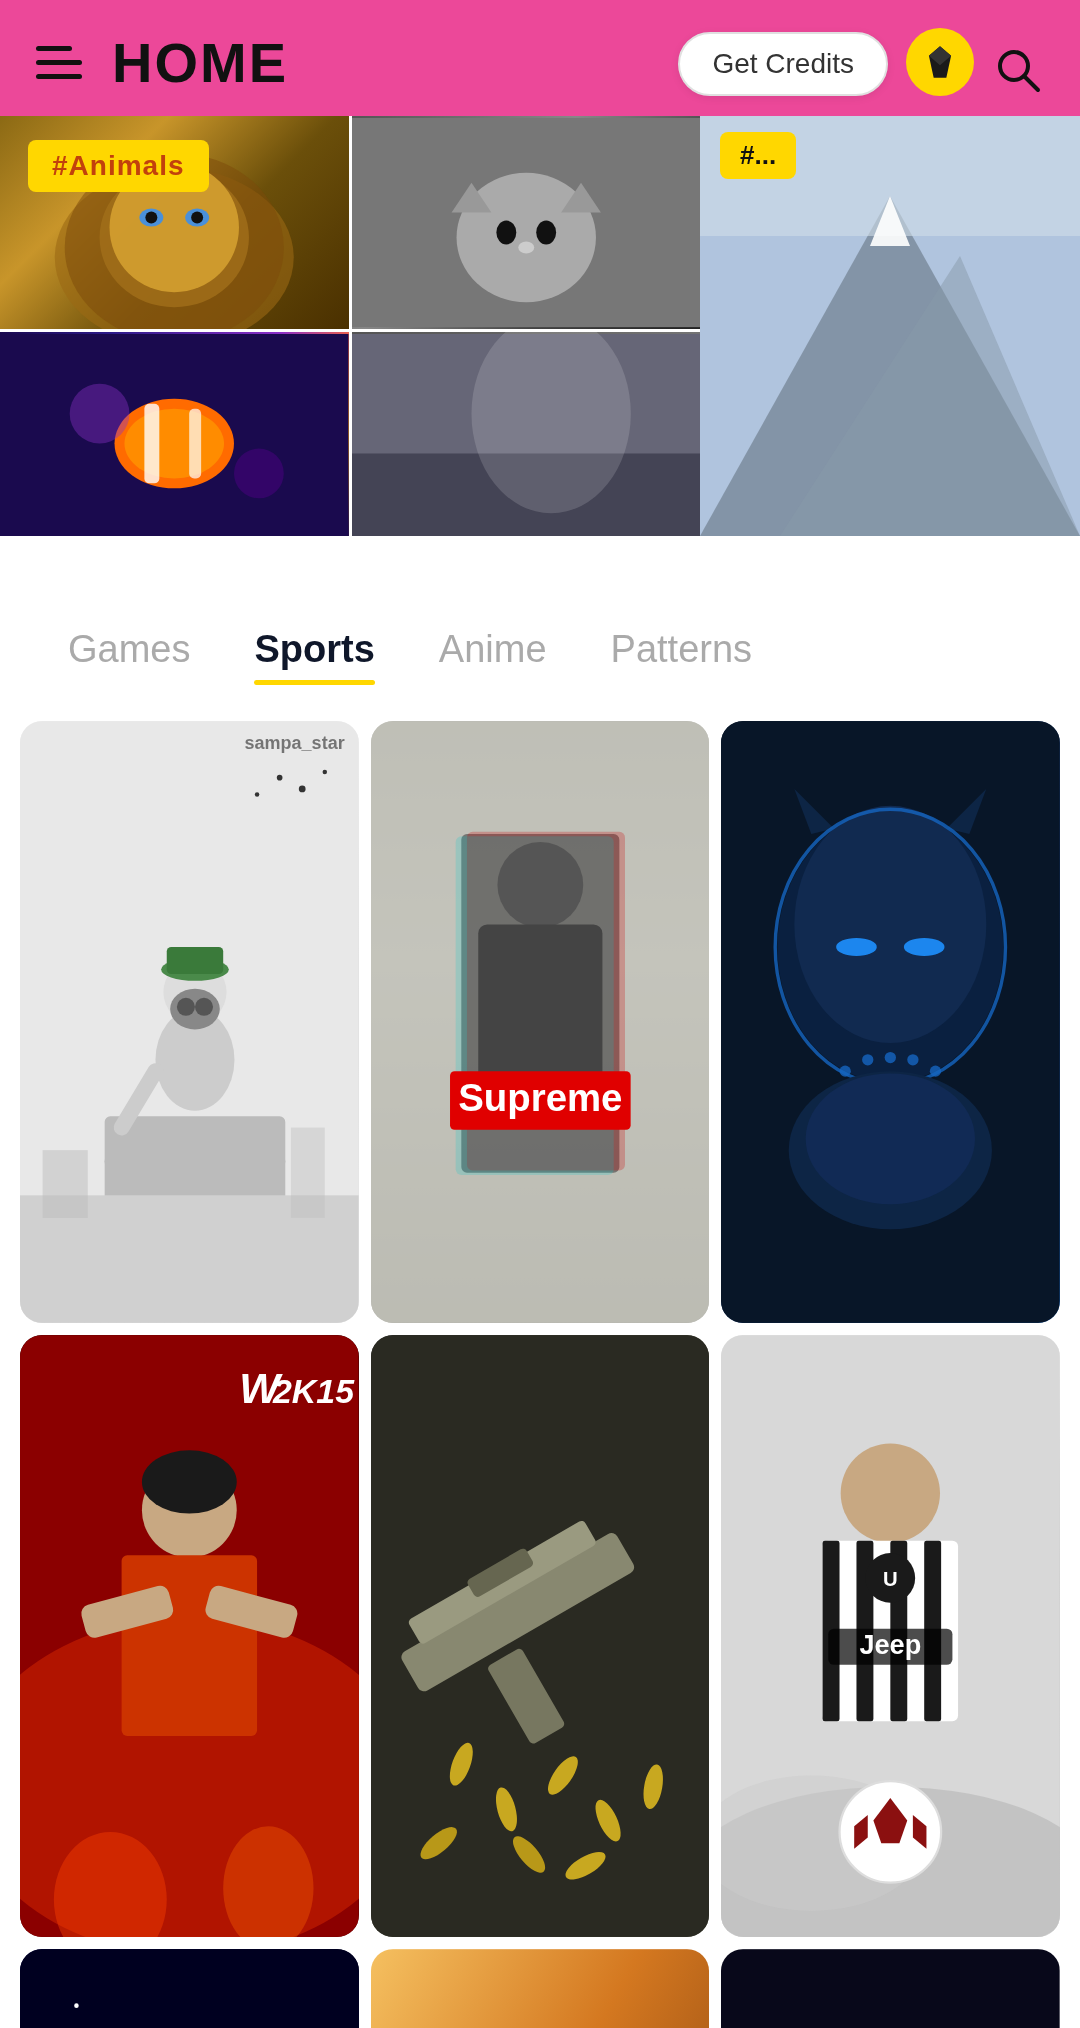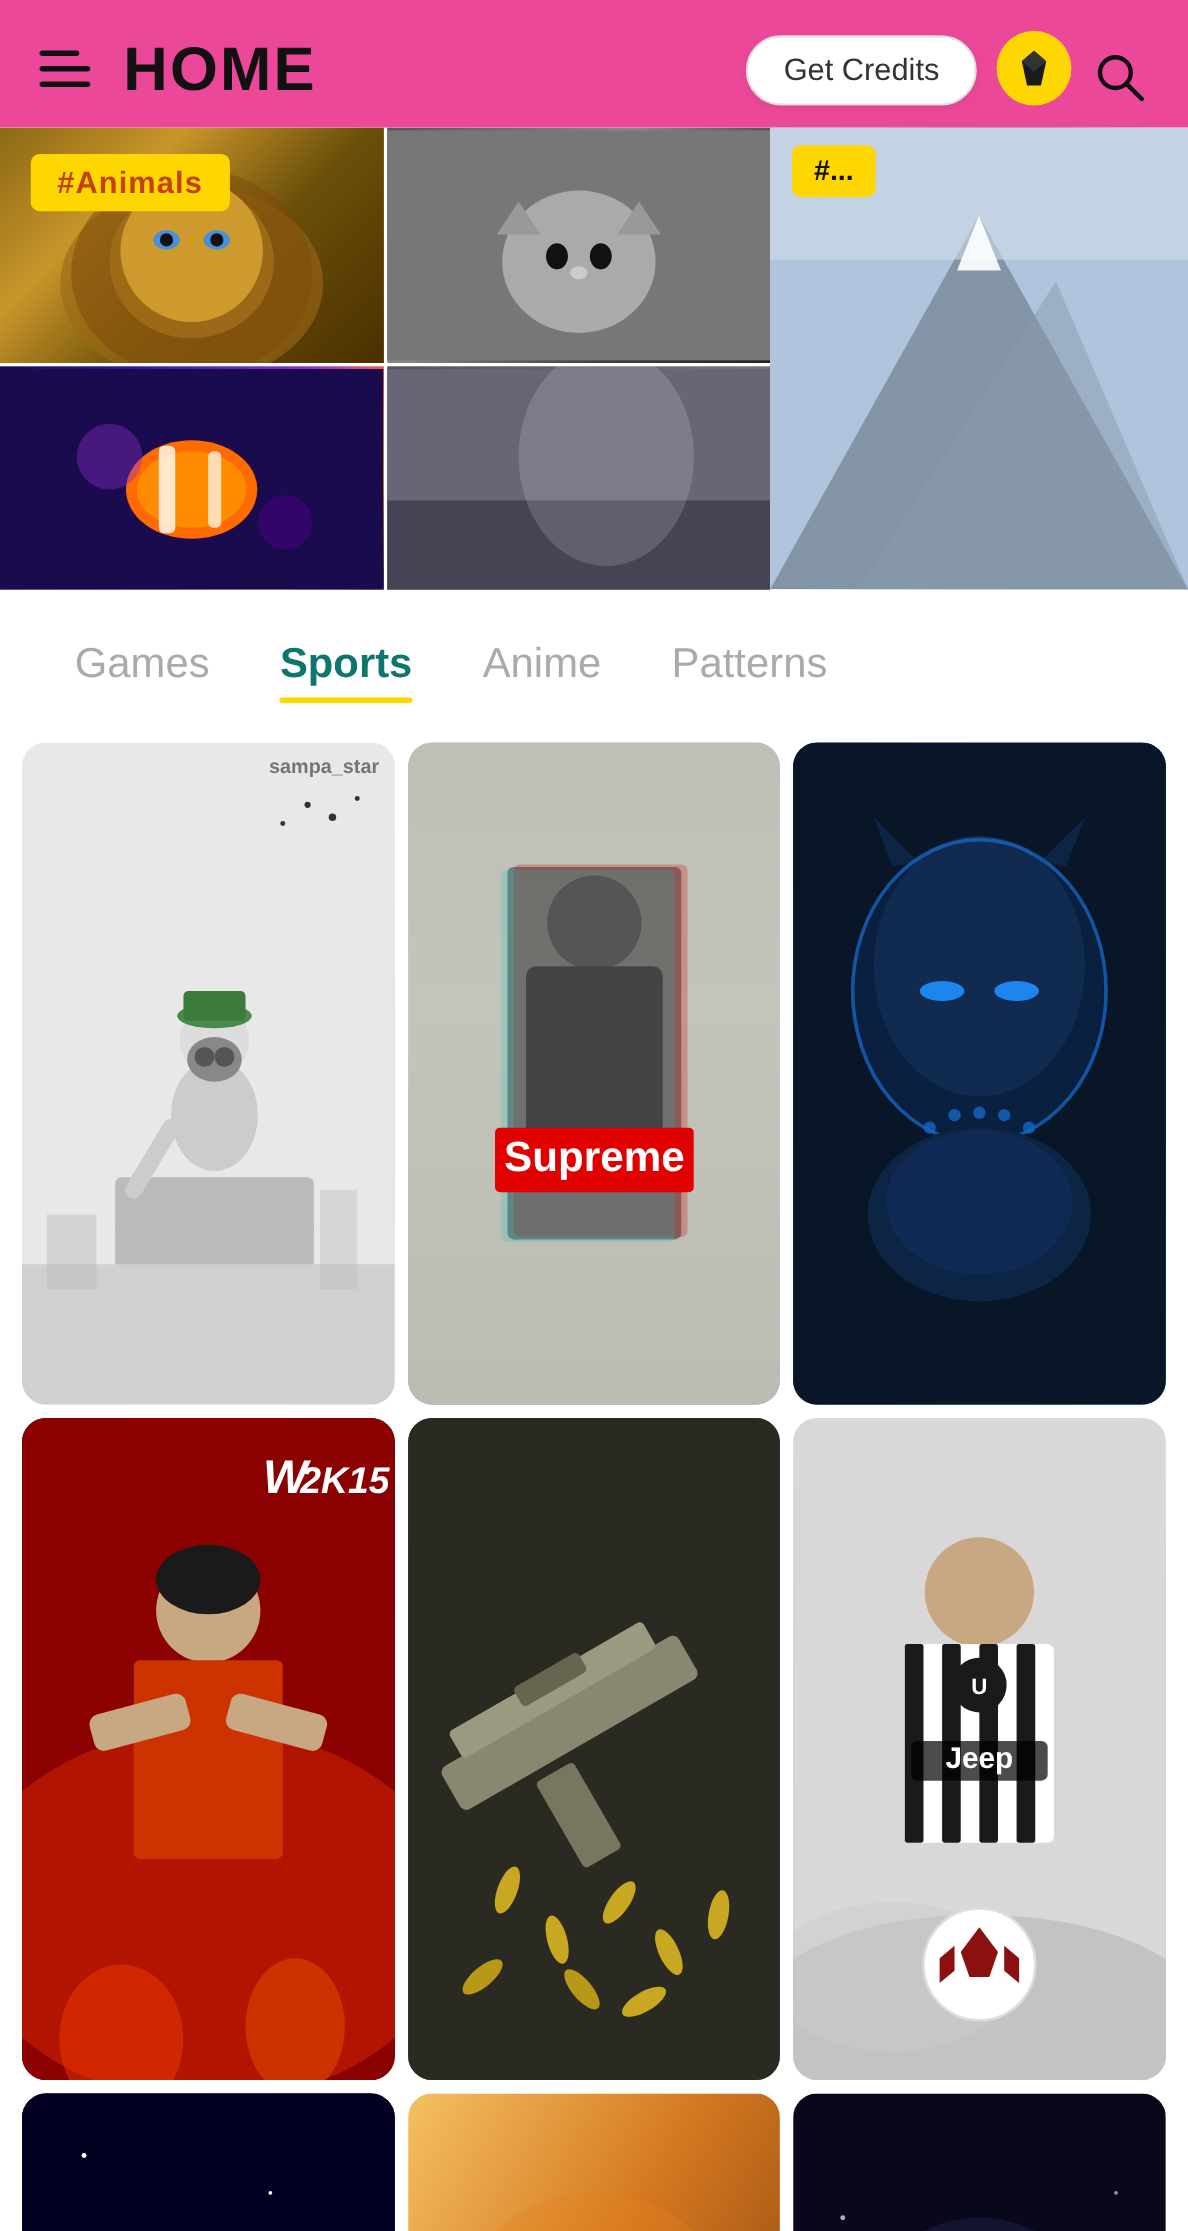--- a/index.html
+++ b/index.html
@@ -123,33 +123,34 @@
     }
 
     
     .category-tabs {
       display: flex;
       align-items: flex-start;
       gap: 0;
       padding: 36px 36px 20px 36px;
       overflow-x: auto;
       border-bottom: none;
+      margin-top: 46px;
     }
     .category-tabs::-webkit-scrollbar { display: none; }
     .tab-item {
       font-size: 38px;
       color: #aaa;
       padding: 10px 32px;
       cursor: pointer;
       white-space: nowrap;
       font-weight: 500;
       position: relative;
     }
     .tab-item.active {
-      color: #0f766e;
+      color: #0f172a;
       font-weight: 800;
     }
     .tab-item.active::after {
       content: '';
       display: block;
       position: absolute;
       bottom: -4px;
       left: 32px;
       right: 32px;
       height: 5px;

